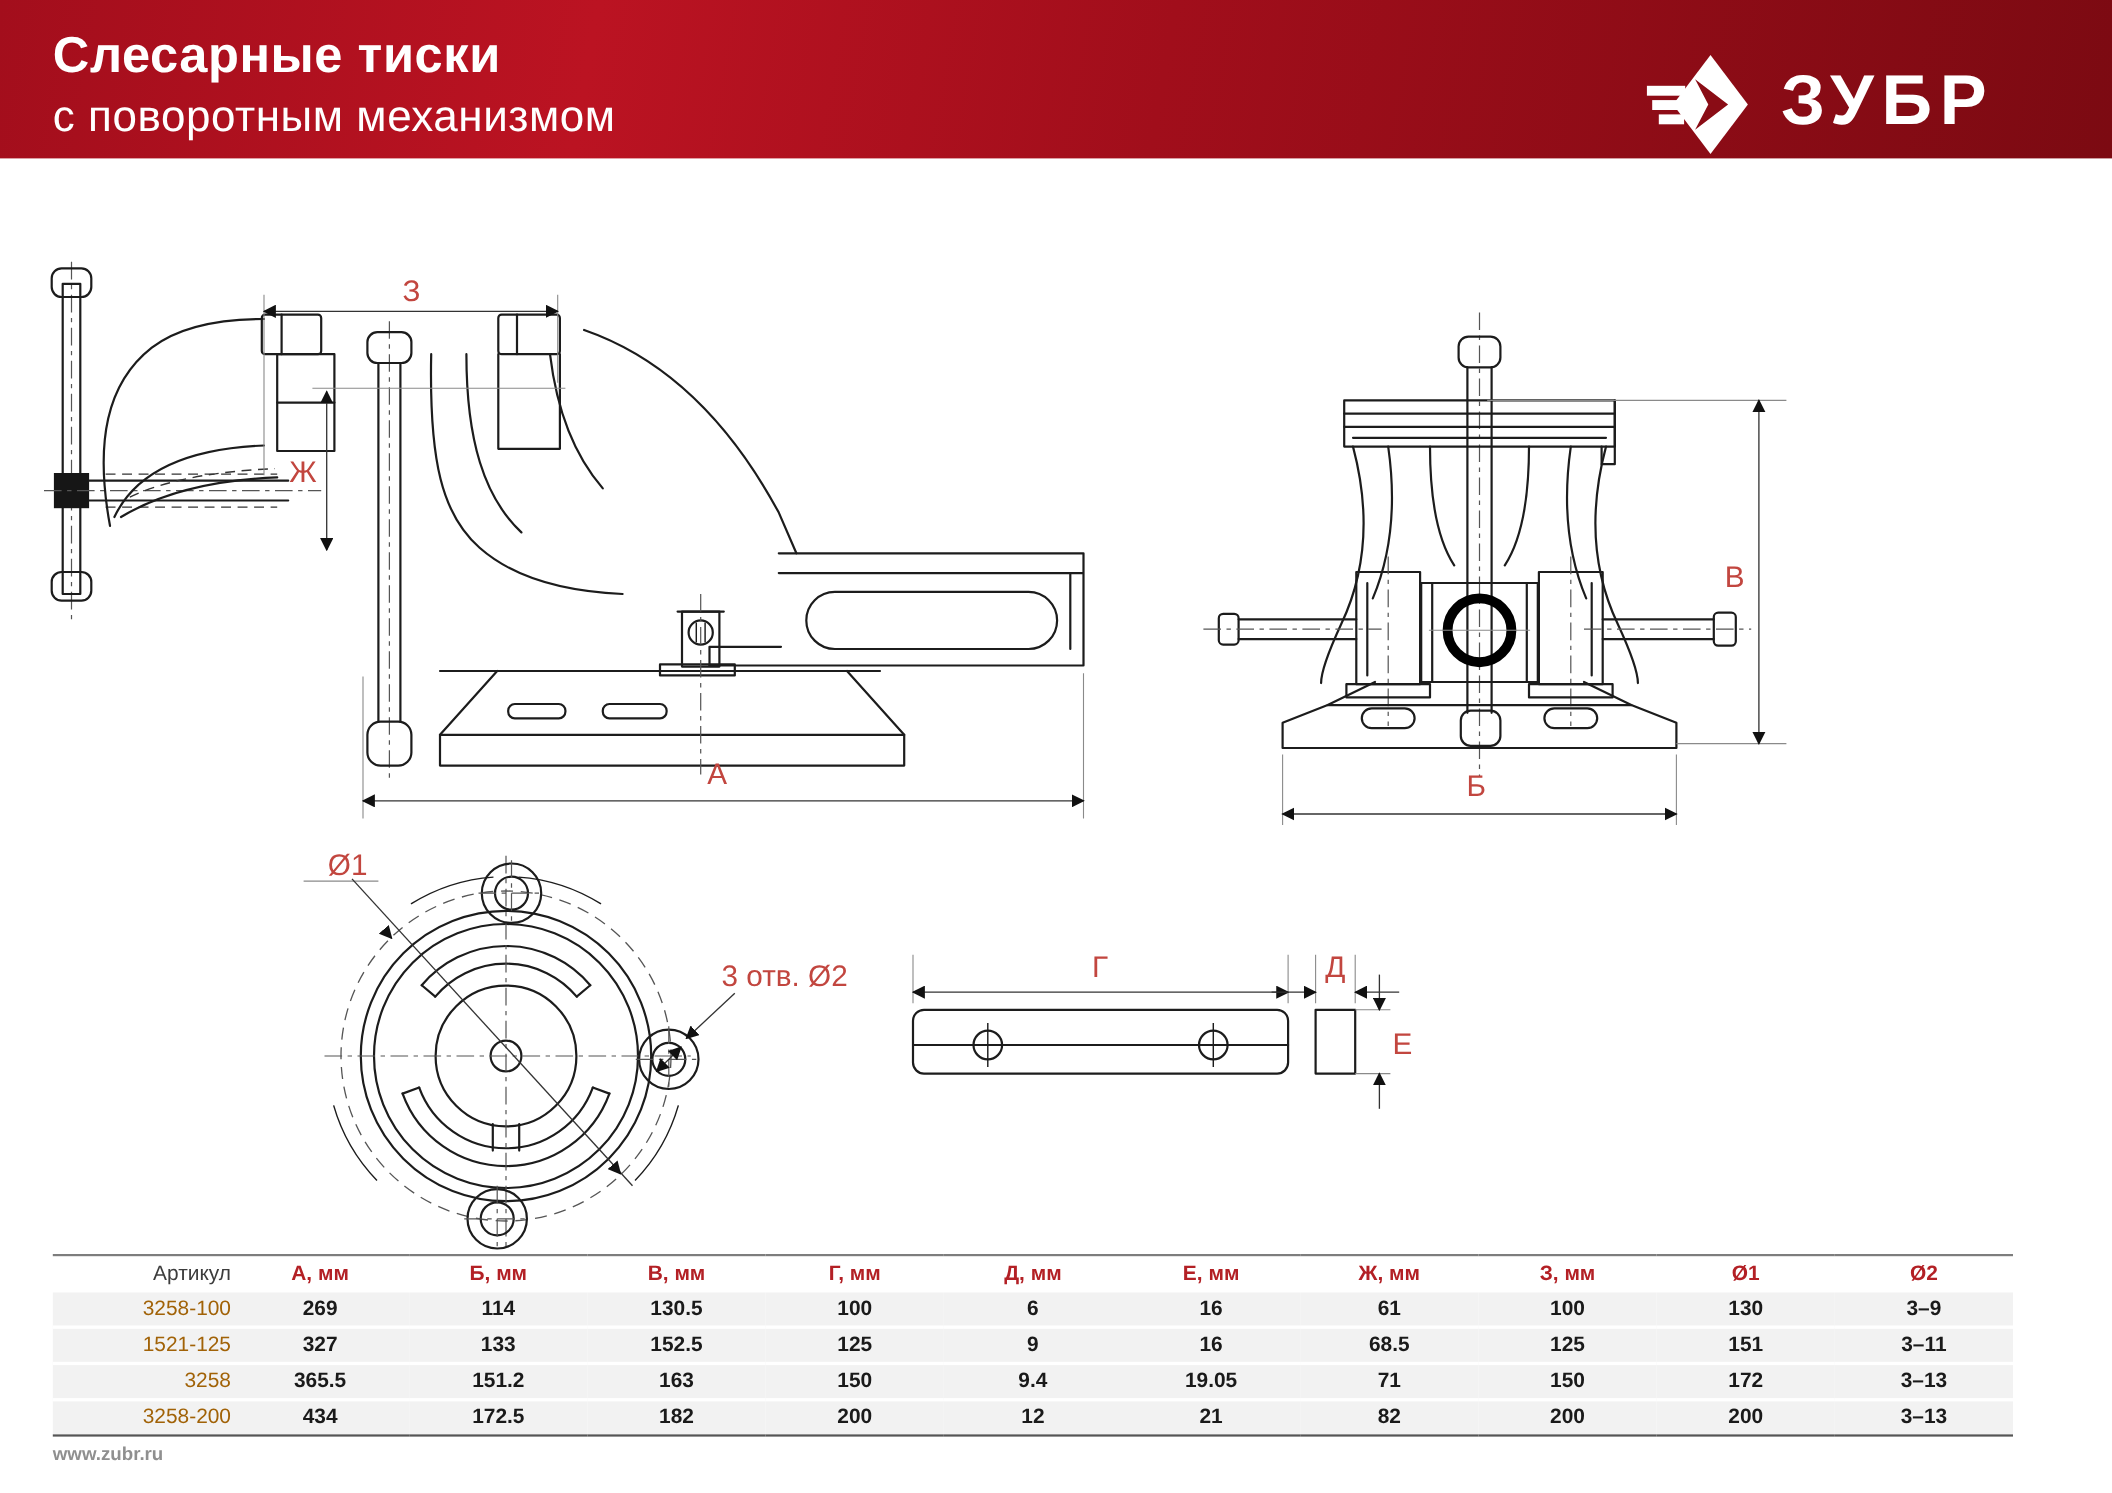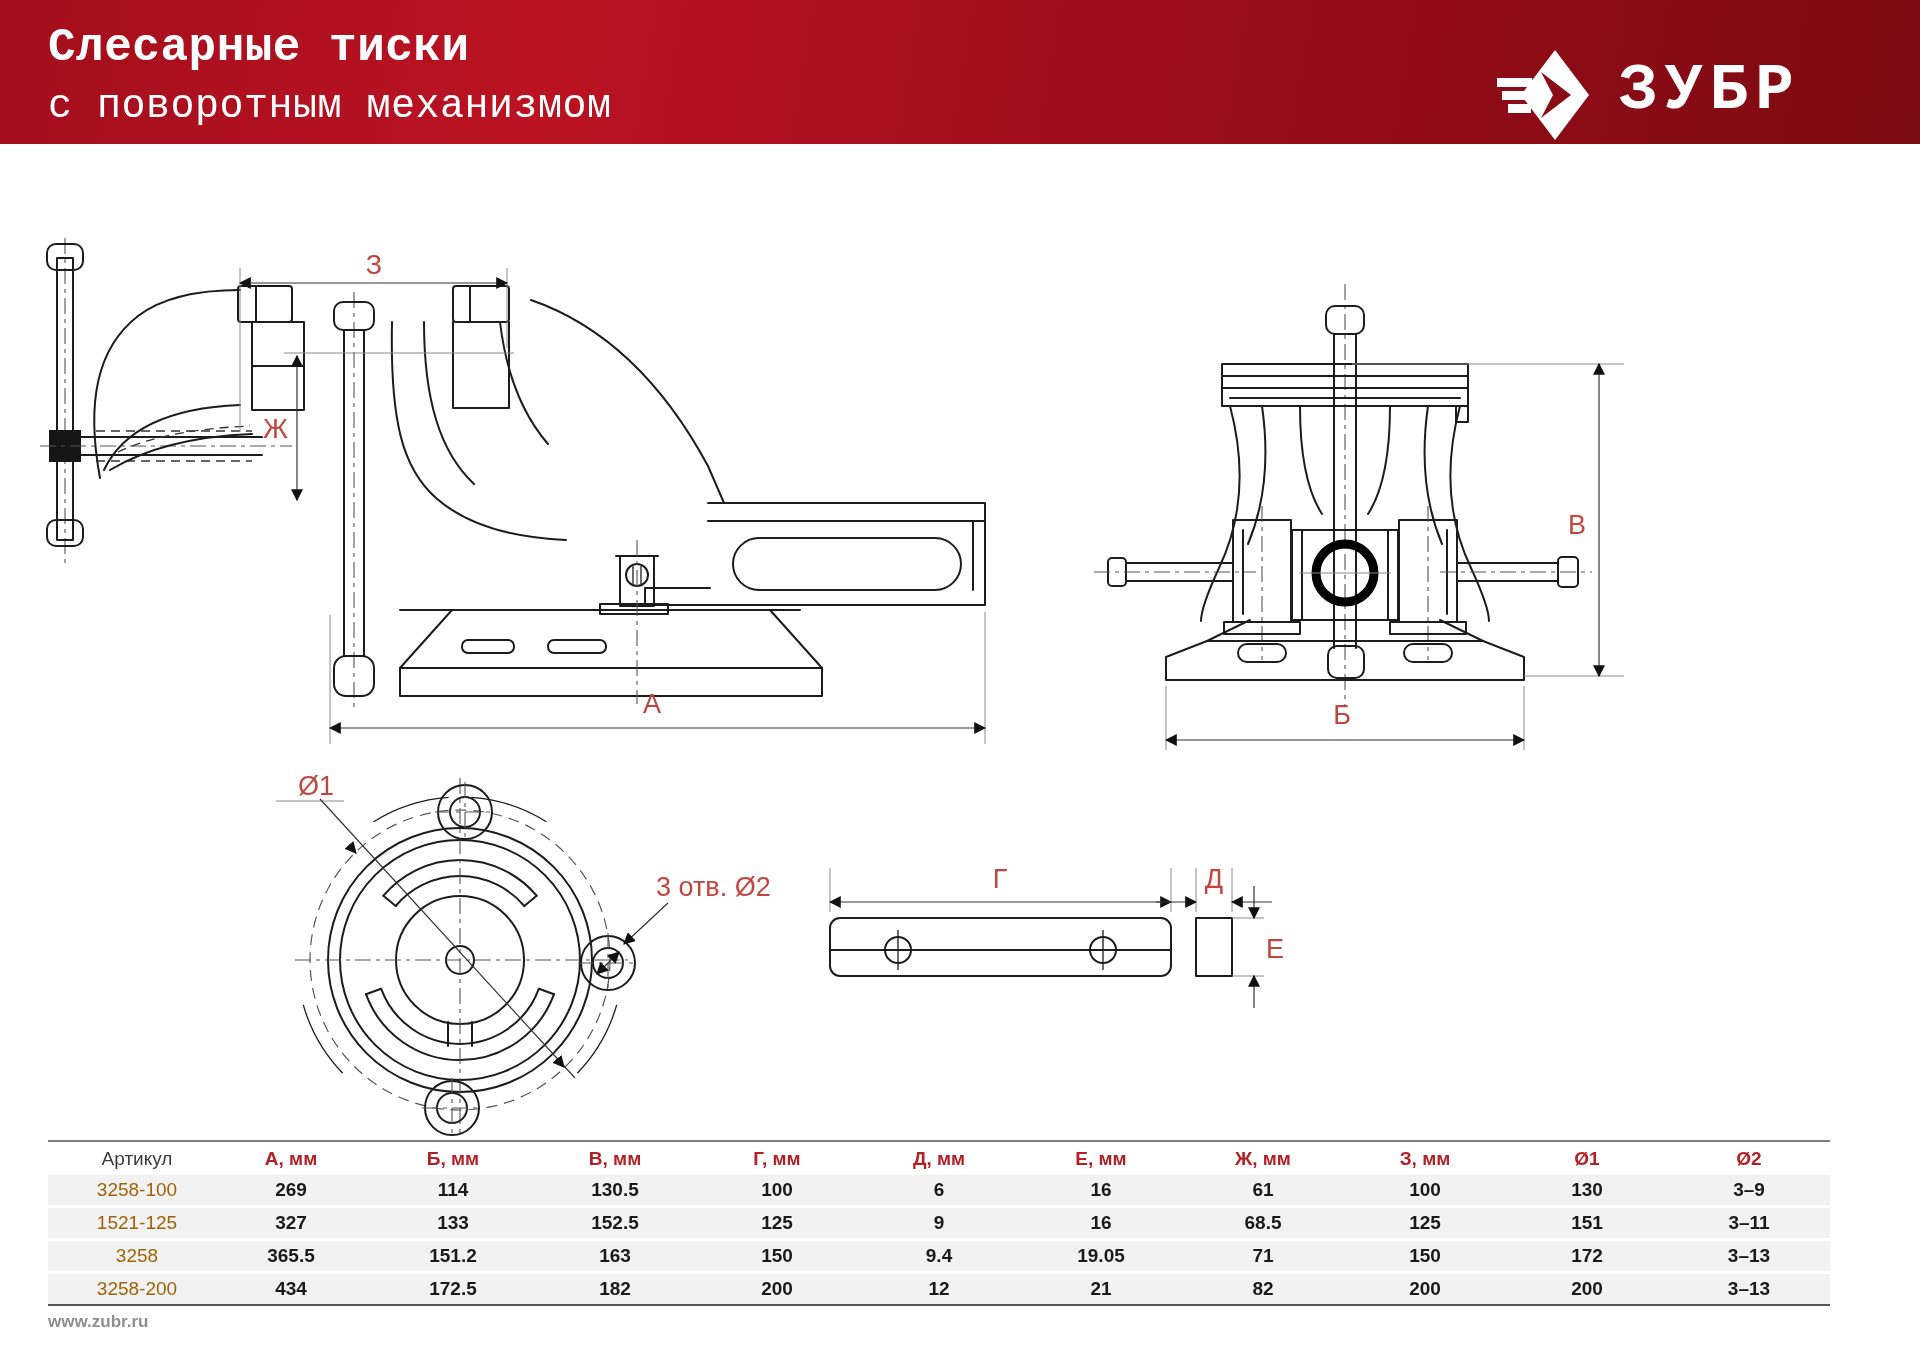--- a/index.html
+++ b/index.html
@@ -1,21 +1,21 @@
 <!DOCTYPE html>
 <html><head>
 <meta charset="utf-8">
 <style>
   html,body{margin:0;padding:0;background:#fff;width:1920px;height:1357px;overflow:hidden;
     font-family:"Liberation Sans",sans-serif;}
   .page{position:relative;width:1920px;height:1357px;background:#fff;}
 
   
   .band{position:absolute;left:0;top:0;width:1920px;height:144px;
-    background:linear-gradient(100deg,#a30e1c 0%,#bb1322 28%,#a10e1b 55%,#7c0a12 100%);font-family:Liberation Mono, monospace;}
+    background:linear-gradient(100deg,#a30e1c 0%,#bb1322 28%,#a10e1b 55%,#7c0a12 100%);}
   .band .title{position:absolute;left:48px;top:22px;color:#fff;font-size:46px;font-weight:bold;letter-spacing:.5px;}
   .band .subtitle{position:absolute;left:48px;top:84px;color:#fff;font-size:40px;font-weight:normal;letter-spacing:.5px;}
   .logo{position:absolute;left:1497px;top:48px;width:390px;height:94px;}
   .logo .brand{position:absolute;left:102px;top:-4px;color:#fff;font-size:64px;font-weight:bold;
     letter-spacing:7px;line-height:94px;margin-left:20px;}
 
   
   svg.draw{position:absolute;left:0;top:0;}
   .ol{stroke:#1c1c1c;stroke-width:2;fill:none;stroke-linecap:round;stroke-linejoin:round;}
   .thin{stroke:#1c1c1c;stroke-width:1.3;fill:none;}
@@ -24,21 +24,21 @@
   .ext{stroke:#8a8a8a;stroke-width:1;fill:none;}
   .dim{stroke:#333;stroke-width:1.2;fill:none;}
   .bolt{stroke:#555;stroke-width:1.2;fill:none;stroke-dasharray:11 7;}
   text.dlabel{font-family:"Liberation Sans",sans-serif;font-size:27px;fill:#c2463f;}
 
   
   .spec{position:absolute;left:48px;top:1140px;width:1782px;border-collapse:collapse;
     border-top:2px solid #7d7d7d;border-bottom:2px solid #555;font-size:19px;}
   .spec th,.spec td{width:162px;padding:0;text-align:center;vertical-align:middle;}
   .spec th{height:33px;font-weight:bold;color:#b32025;background:#fff;}
-  .spec th:first-child,.spec td:first-child{text-align:center;padding-left:16px;width:146px;}
+  .spec th:first-child,.spec td:first-child{text-align:right;padding-left:16px;width:146px;}
   .spec th:first-child{font-weight:normal;color:#3c3c3c;}
   .spec td{height:30px;background:#f2f2f2;border-bottom:3px solid #fff;font-weight:bold;color:#1a1a1a;}
   .spec tr:last-child td{border-bottom:none;}
   .spec td:first-child{font-weight:normal;color:#a16207;}
 
   .footer-url{position:absolute;left:48px;top:1312px;font-size:17px;color:#8f8f8f;text-decoration:none;font-weight:bold;}
 </style>
 </head>
 <body>
 

